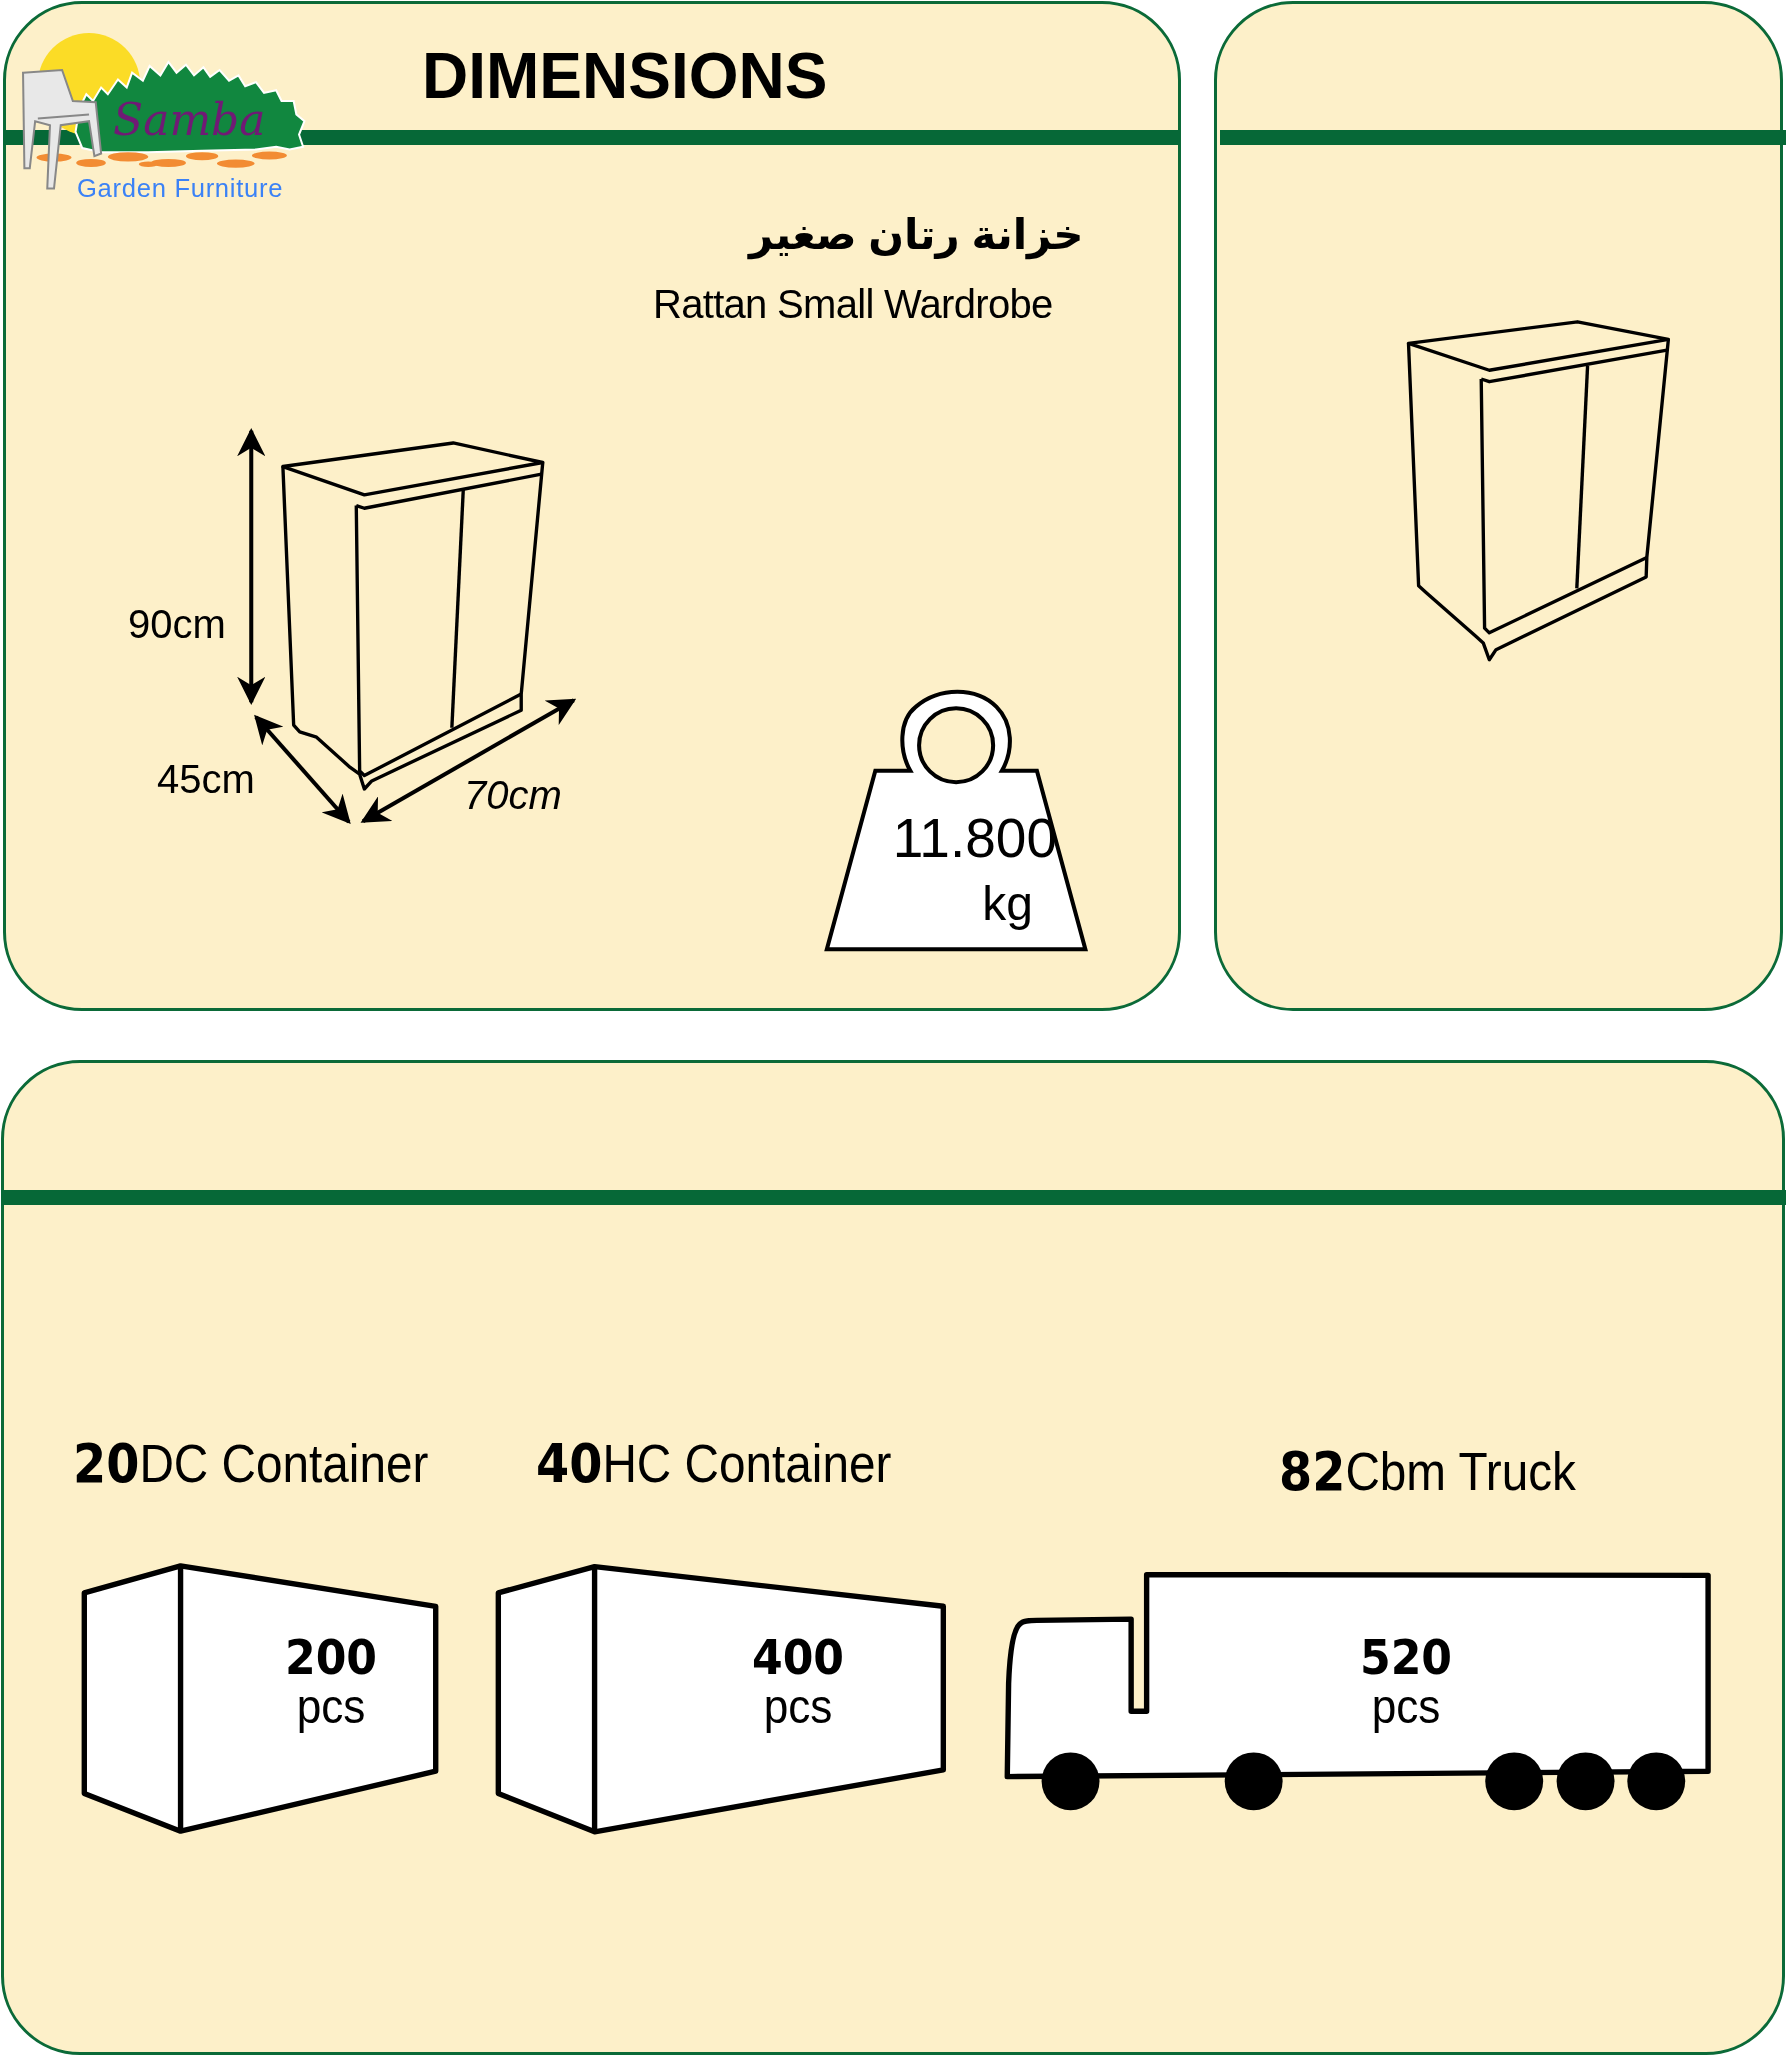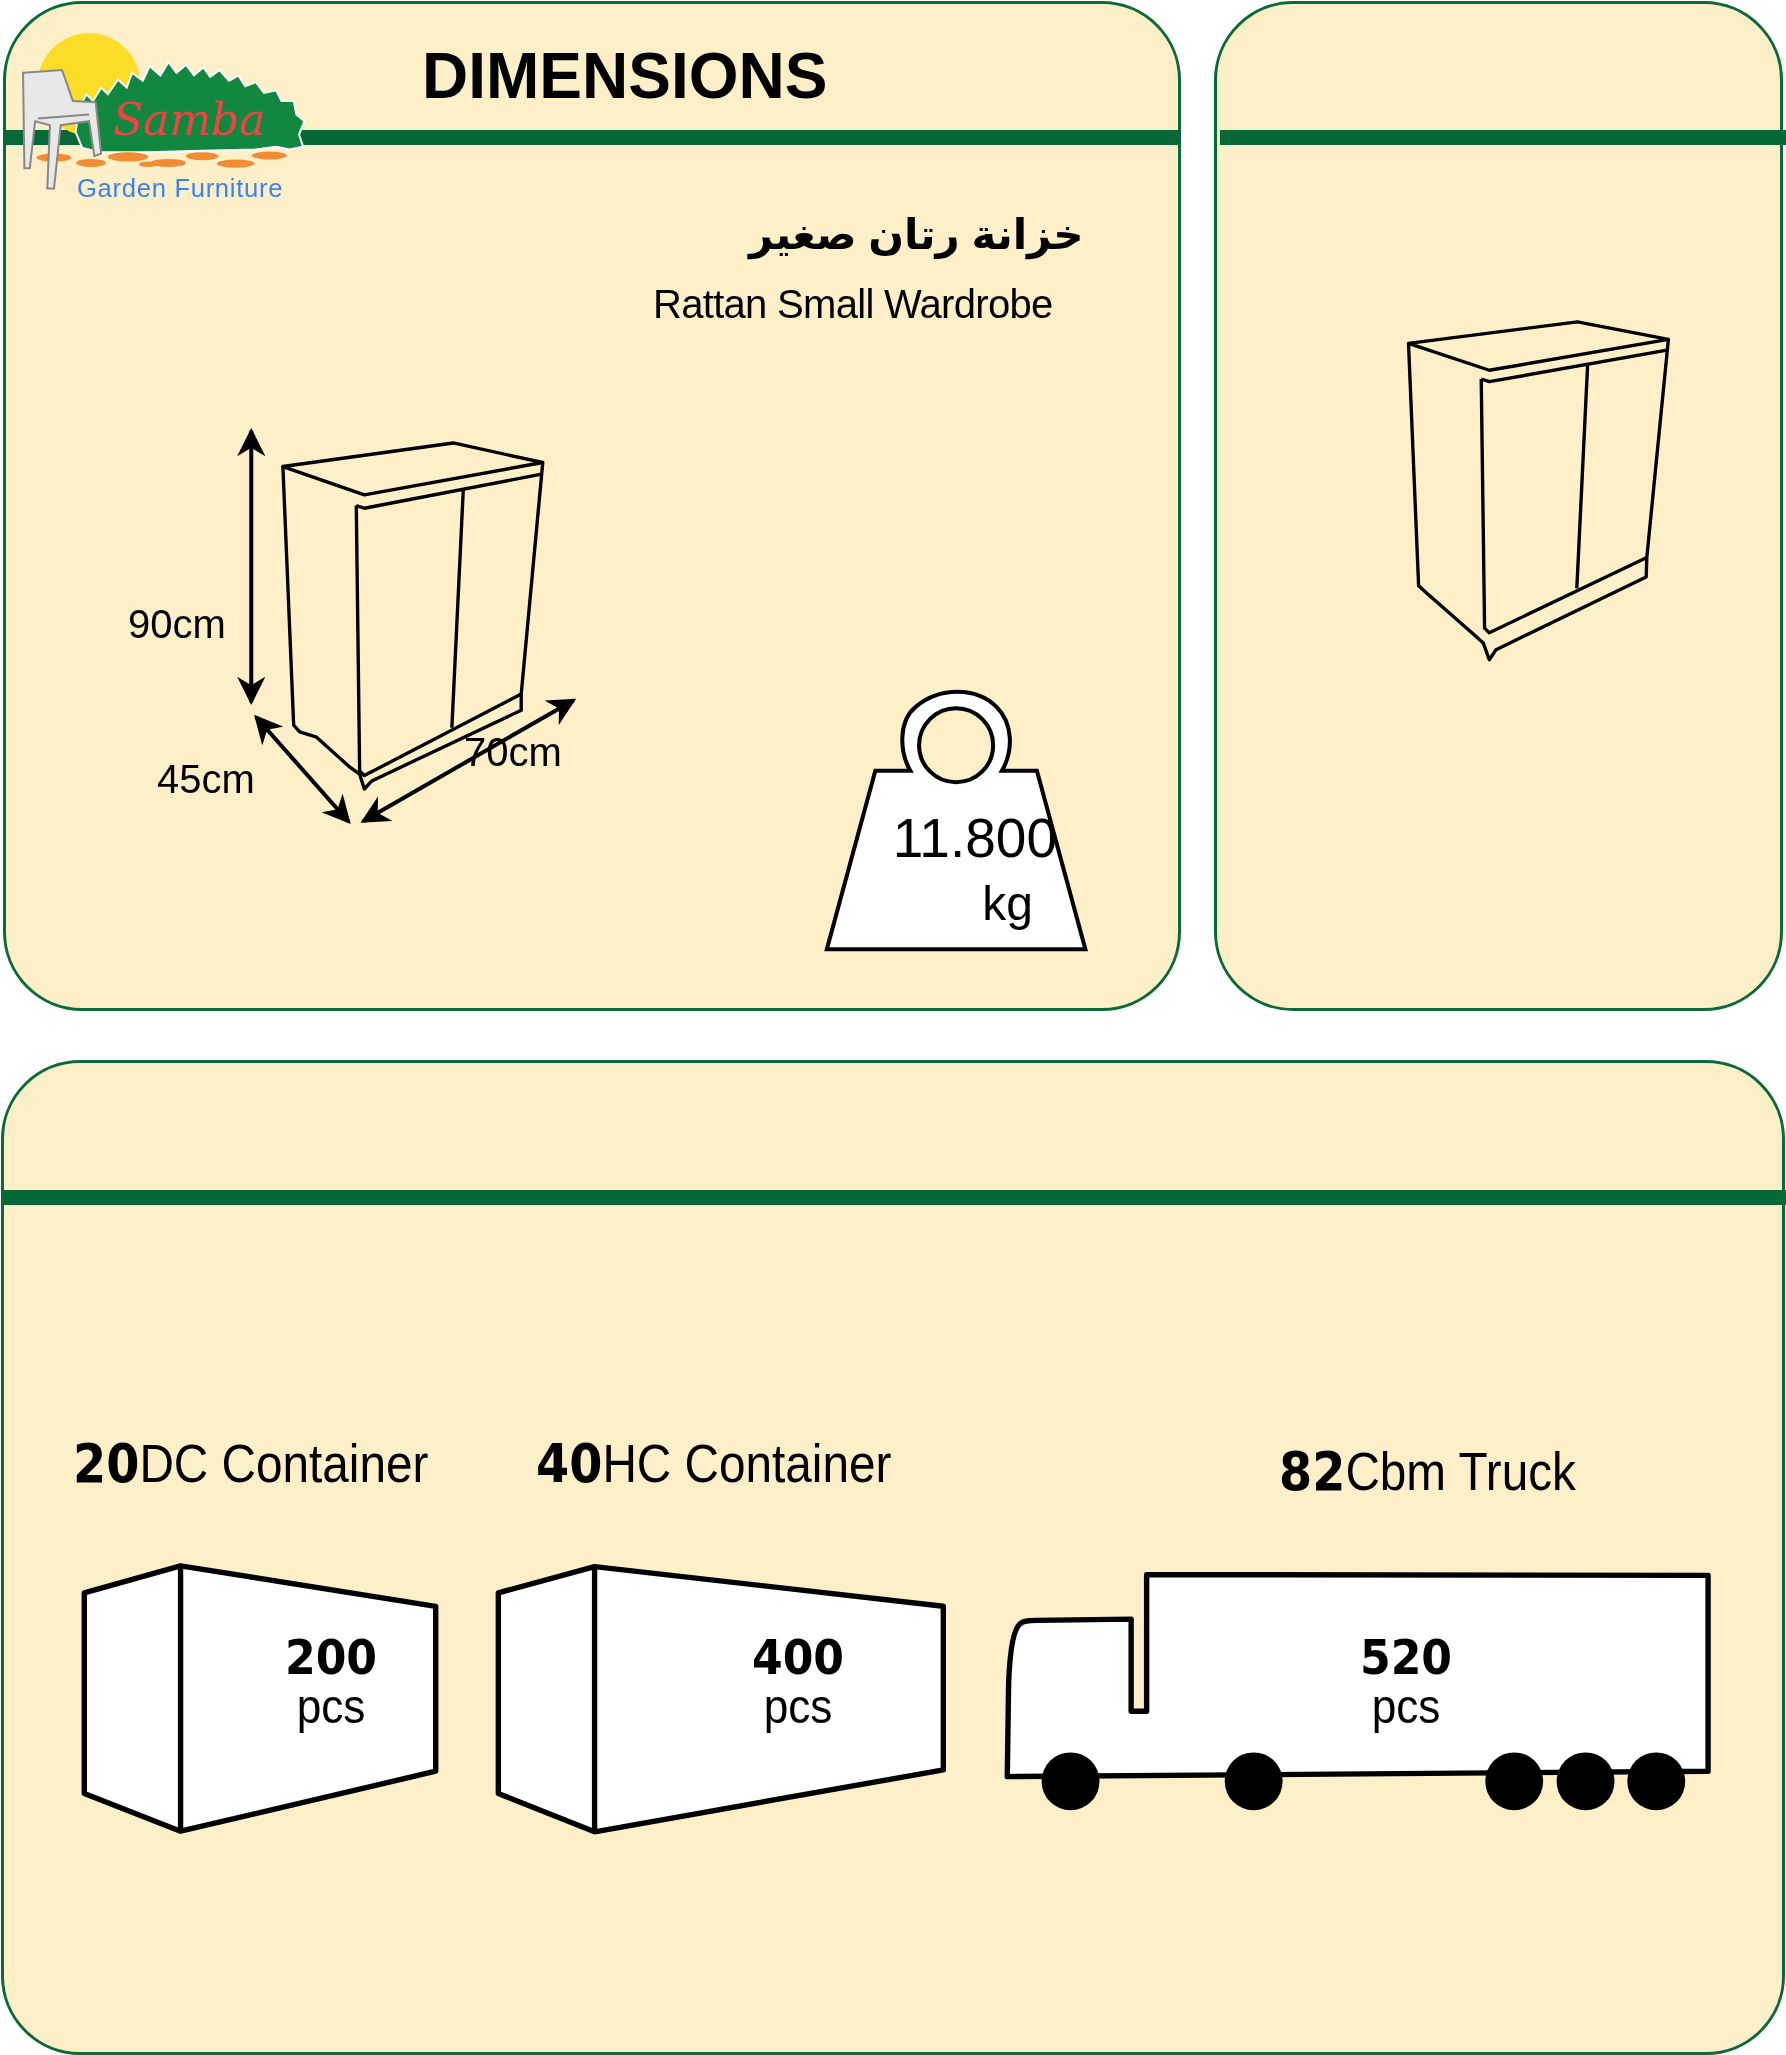--- a/index.html
+++ b/index.html
@@ -13,37 +13,37 @@
   #bar-dim { left: 2.7px; top: 130px; width: 1177px; }
   #bar-side { left: 1220px; top: 130px; width: 567px; }
   #bar-ship { left: 1.3px; top: 1190px; width: 1785px; }
   .txt { position: absolute; white-space: nowrap; line-height: 1; }
   #title { left: 422px; top: 44px; font-size: 64px; font-weight: bold; }
   #name-ar { left: 749px; top: 214px; font-size: 42px; font-weight: bold; direction: rtl; }
   #name-en { left: 653px; top: 284px; font-size: 40px; letter-spacing: -0.7px; }
   .dimlabel { font-size: 40px; }
   #dim-h { left: 128px; top: 588px; margin-top: 16px; }
   #dim-d { left: 157px; top: 751px; margin-top: 8px; }
-  #dim-w { left: 464px; top: 732px; }
+  #dim-w { left: 464px; top: 775px; font-style: italic; }
   .ship-title { font-size: 53px; transform: scaleX(0.9); transform-origin: left top; }
   .ship-title .num { font-family: "DejaVu Sans", sans-serif; font-weight: bold; }
   #t20 { left: 73px; top: 1437px; }
   #t40 { left: 536px; top: 1437px; }
   #ttruck { left: 1279px; top: 1445px; }
   .pcs { position: absolute; text-align: center; font-size: 48px; line-height: 1.05; width: 162px; margin-left: -81px; transform: scaleX(0.92); }
   .pcs .count { font-family: "DejaVu Sans", sans-serif; font-weight: bold; display: block; }
   .pcs .unit { display: block; }
   #pcs20 { left: 331px; top: 1632px; }
   #pcs40 { left: 798px; top: 1632px; }
   #pcs520 { left: 1406px; top: 1632px; }
   svg { position: absolute; left: 0; top: 0; }
   .weight-text { position: absolute; text-align: right; width: 202px; margin-left: -101px; line-height: 1; }
   #w-val { left: 956px; top: 811px; font-size: 55px; }
   #w-unit { left: 932px; top: 880px; font-size: 48px; }
-  .logo-word { position: absolute; font-family: "DejaVu Serif", serif; font-style: italic; color: #ef4444; font-size: 44px; left: 113px; top: 94px; }
+  .logo-word { position: absolute; font-family: "DejaVu Serif", serif; font-style: italic; color: #701a75; font-size: 44px; left: 113px; top: 94px; }
   .logo-sub { position: absolute; color: #3b82f6; font-size: 25.6px; left: 77px; top: 174px; letter-spacing: 0.7px; }
 </style>
 </head>
 <body>
 
 <div class="panel" id="panel-dim"></div>
 <div class="panel" id="panel-side"></div>
 <div class="panel" id="panel-ship"></div>
 <div class="bar" id="bar-dim"></div>
 <div class="bar" id="bar-side"></div>

